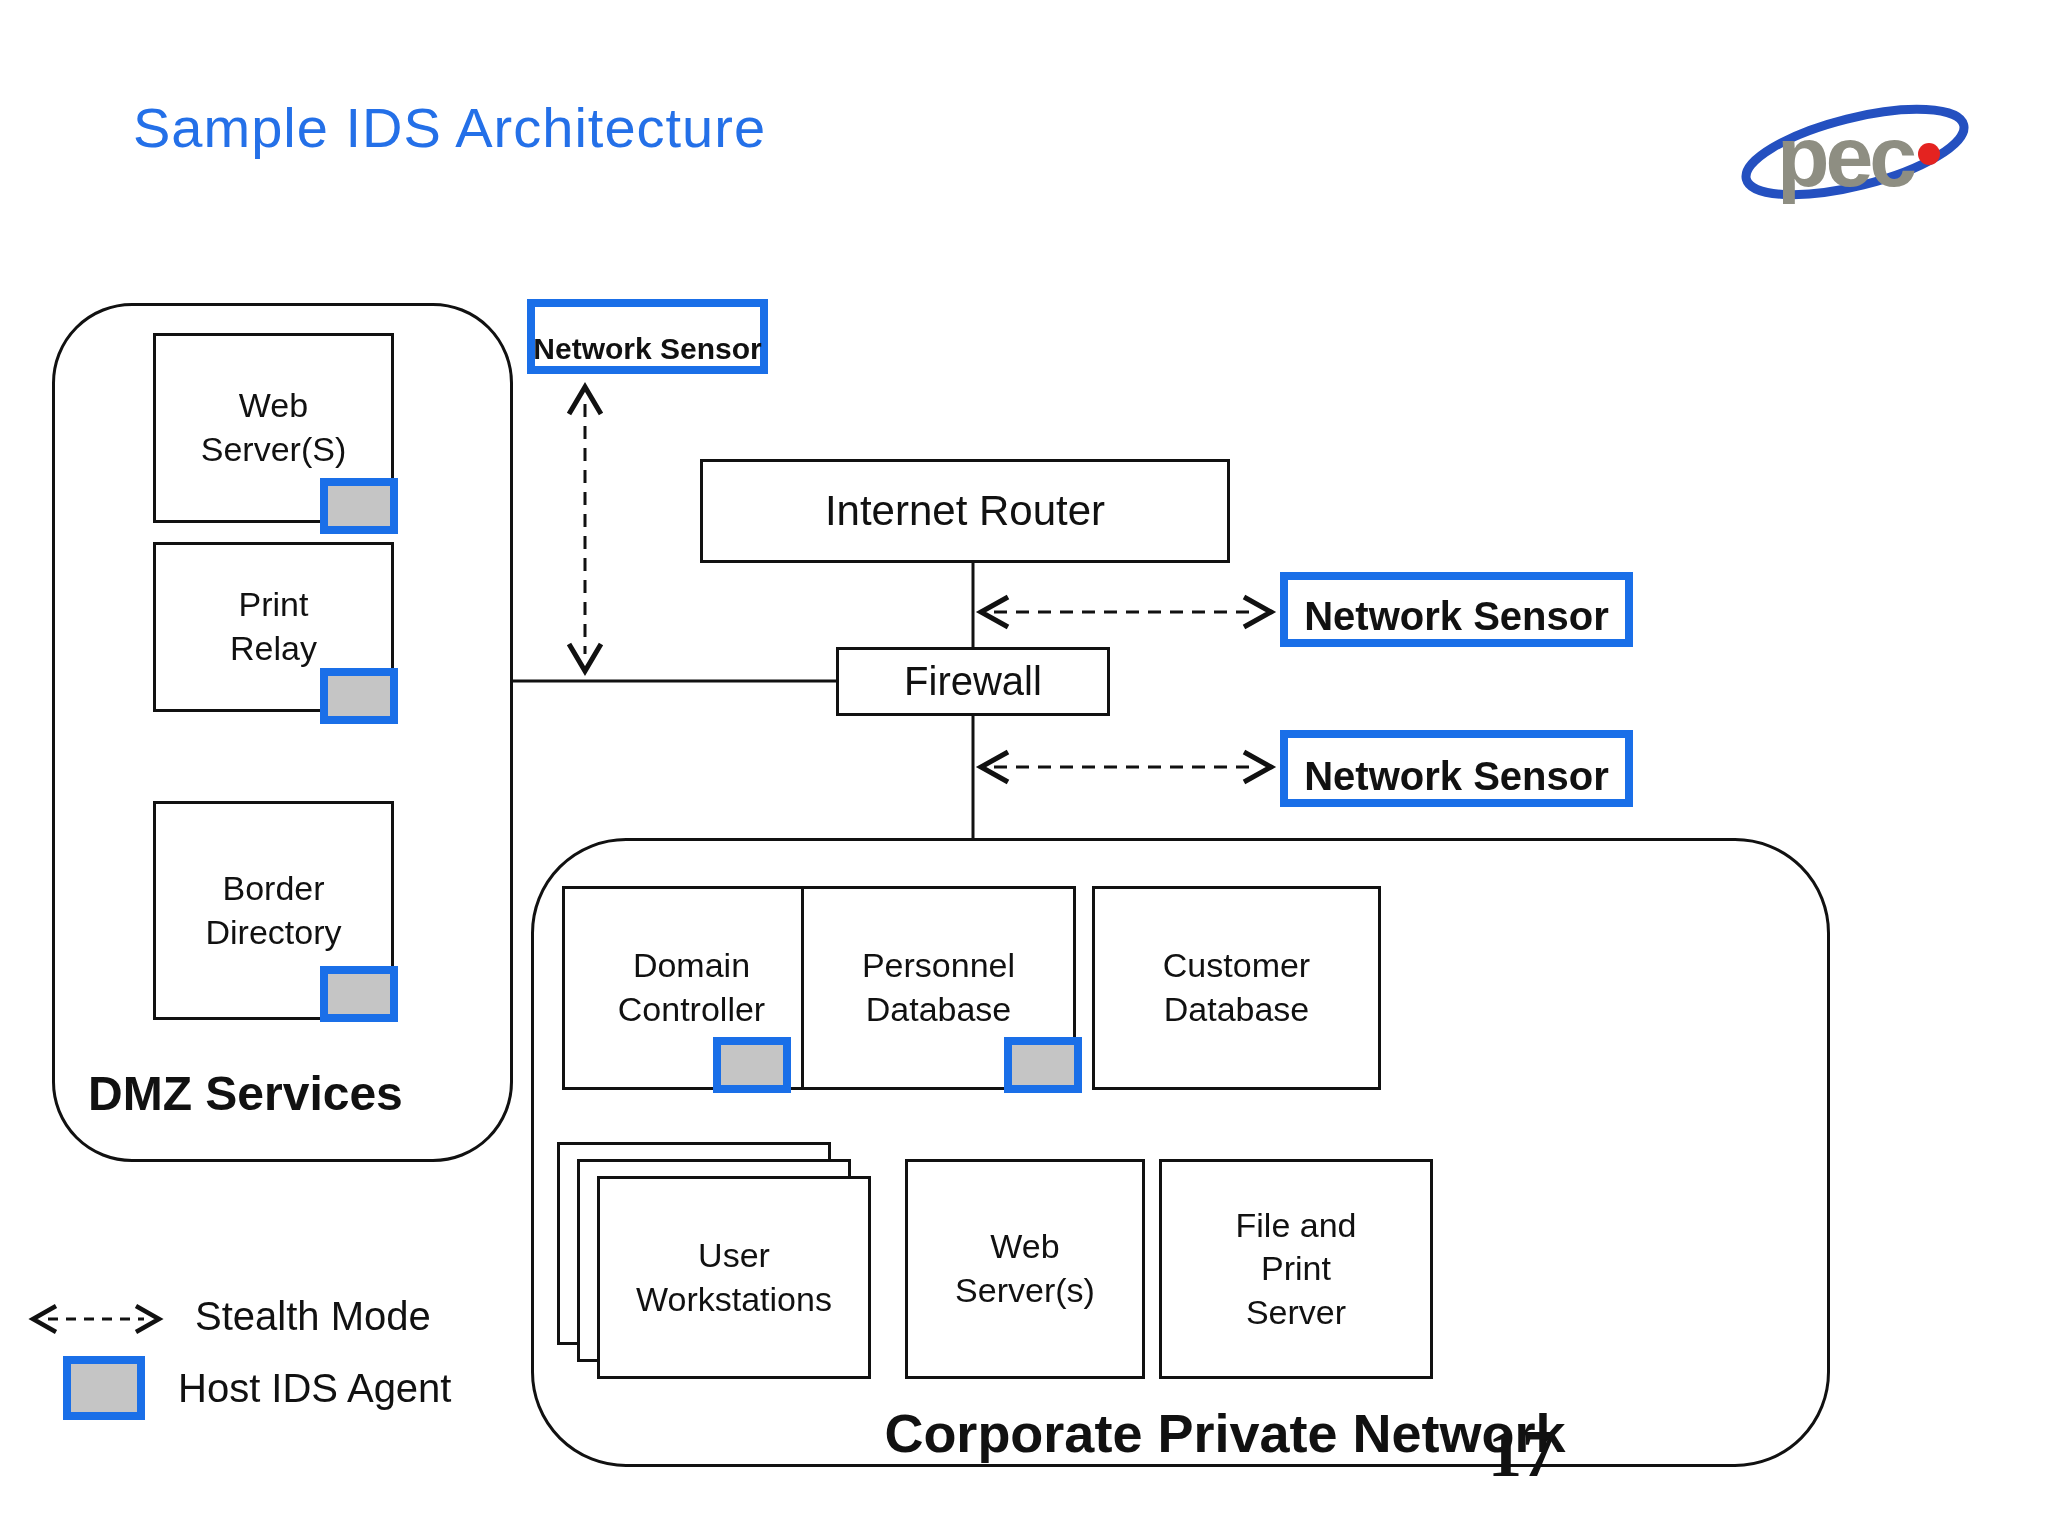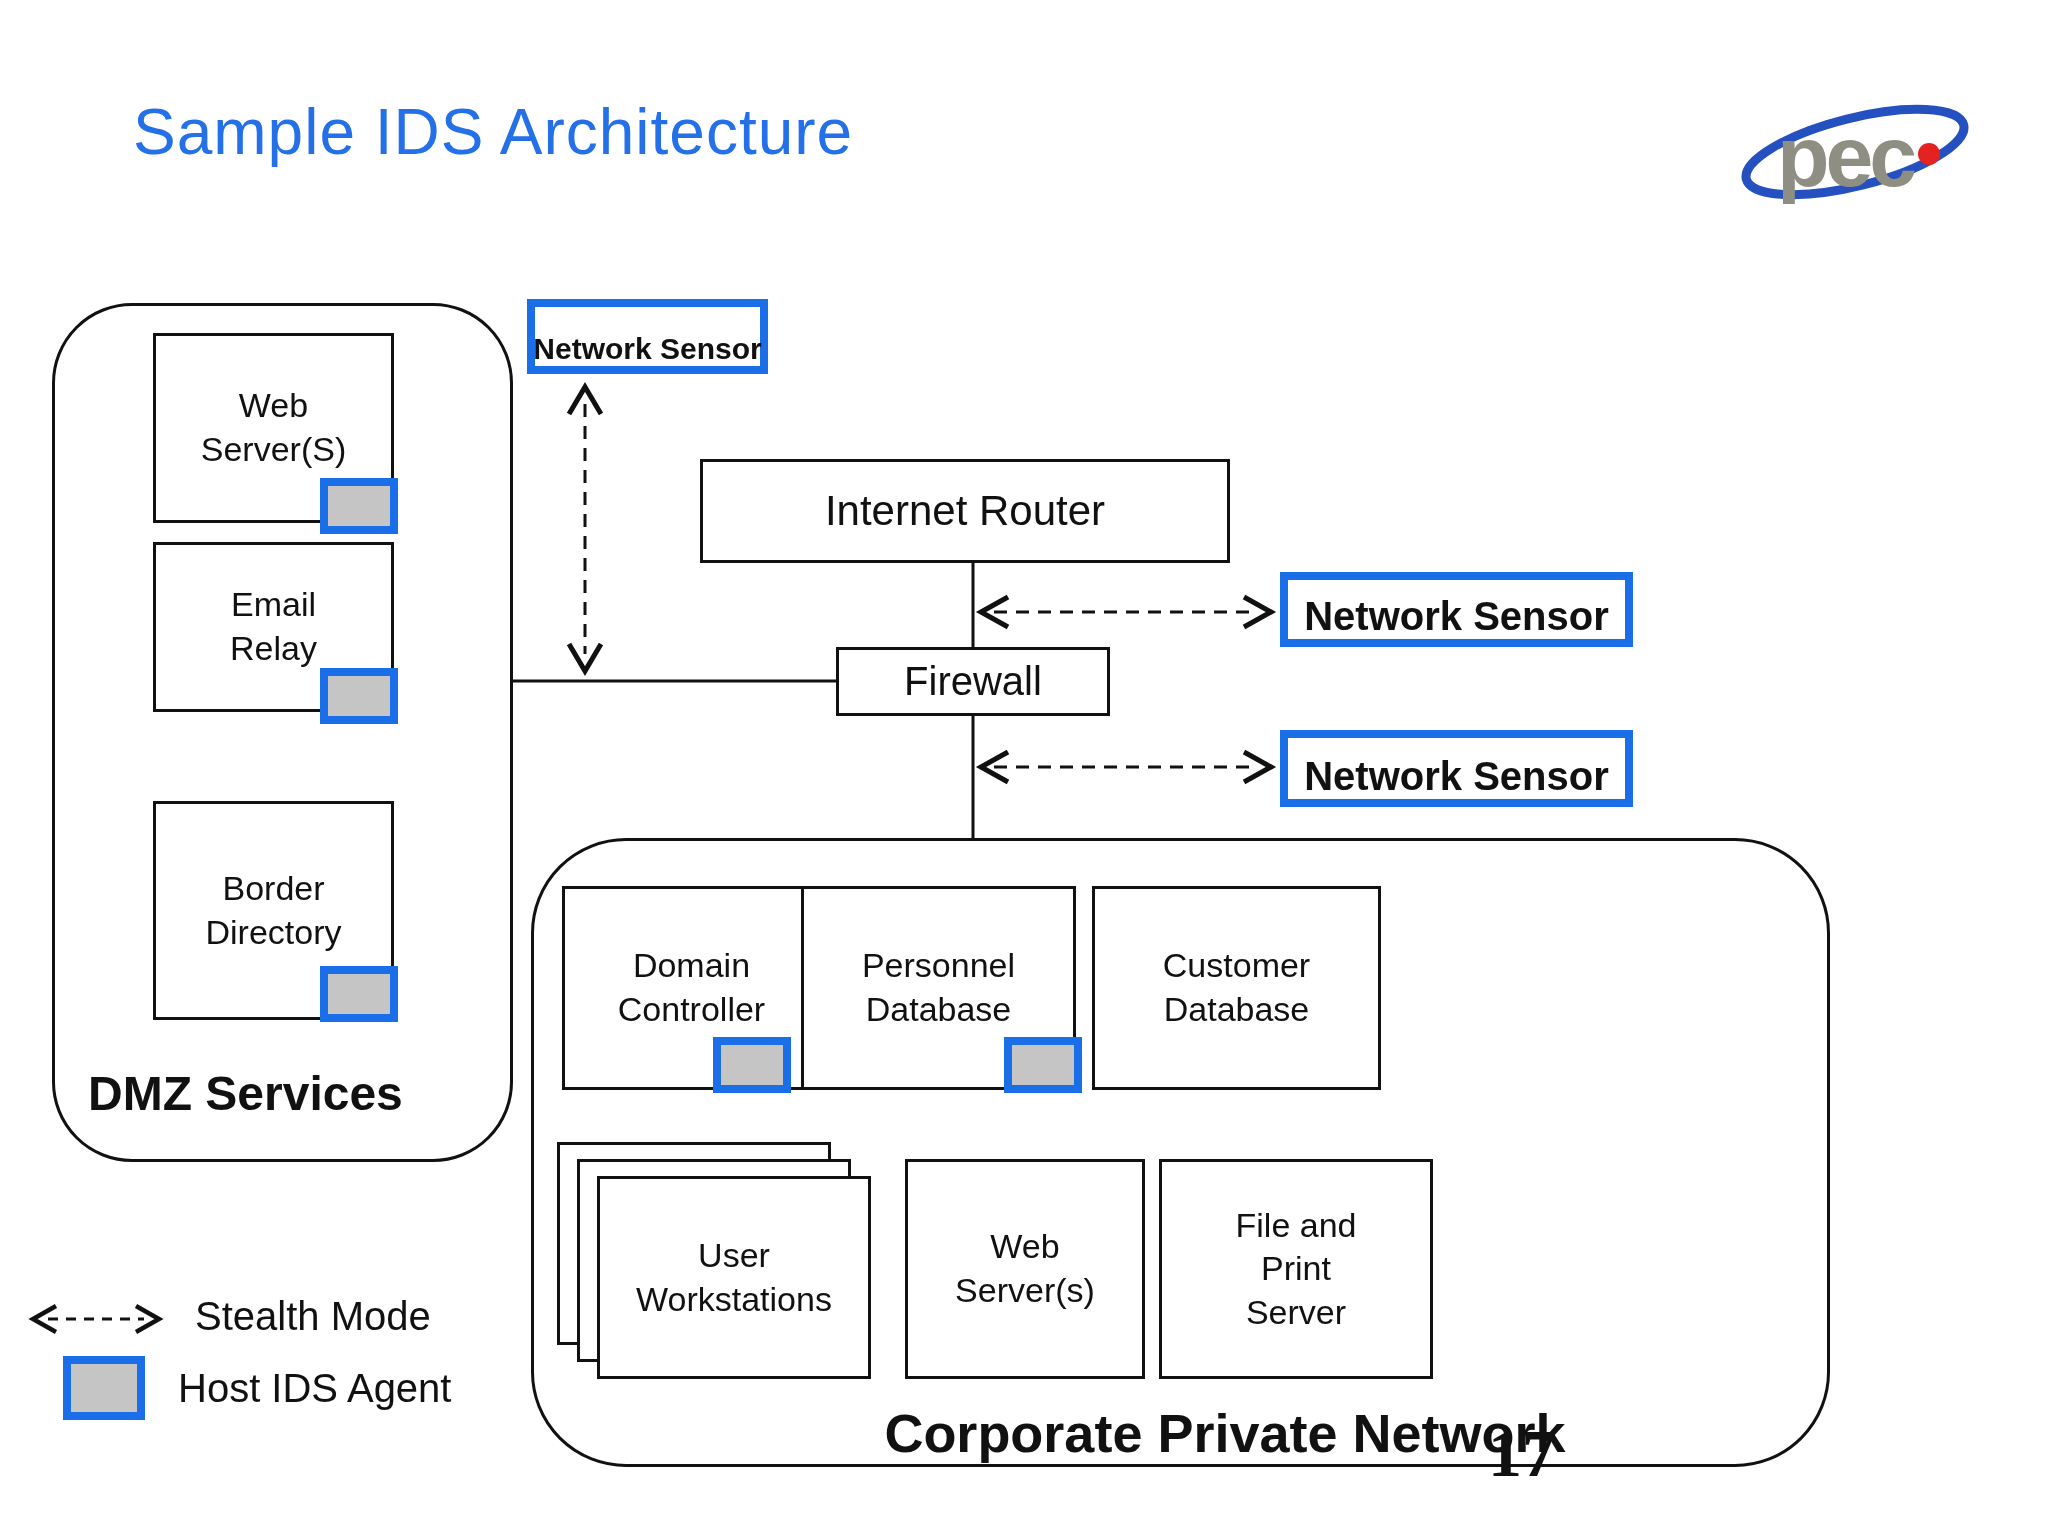--- a/index.html
+++ b/index.html
@@ -10,21 +10,21 @@
     --logo-gray:#8e8e82;
     --logo-red:#e42320;
     --ink:#111111;
   }
   html,body{margin:0;padding:0;background:#ffffff;}
   #canvas{
     position:relative;width:2048px;height:1536px;background:#ffffff;overflow:hidden;
     font-family:"Liberation Sans",sans-serif;color:var(--ink);
   }
   .abs{position:absolute;}
-  #title{left:133px;top:95px;font-size:64px;color:var(--title-blue);letter-spacing:1px;white-space:nowrap;}
+  #title{left:133px;top:95px;font-size:56px;color:var(--title-blue);letter-spacing:1px;white-space:nowrap;}
   
   .box{
     position:absolute;background:#ffffff;border:3px solid var(--ink);box-sizing:border-box;
     display:flex;align-items:center;justify-content:center;text-align:center;
     font-size:34px;line-height:1.28;
   }
   .container{
     position:absolute;background:transparent;border:3px solid var(--ink);box-sizing:border-box;
   }
   .sensor{
@@ -84,21 +84,21 @@
     <circle cx="194" cy="64" r="11" fill="var(--logo-red)"></circle>
   </svg>
 
   <div class="container" style="left:52px;top:303px;width:461px;height:859px;border-radius:80px;"></div>
   <div class="biglabel" style="left:88px;top:1066px;font-size:48px;">DMZ Services</div>
 
   <div class="box" style="left:153px;top:333px;width:241px;height:190px;padding:0 30px;">
     <span class="lbl">Web Server(S)</span>
   </div>
   <div class="box" style="left:153px;top:542px;width:241px;height:170px;padding:0 55px;">
-    <span class="lbl">Email Relay</span>
+    <span class="lbl">Print Relay</span>
   </div>
   <div class="box" style="left:153px;top:801px;width:241px;height:219px;padding:0 50px;">
     <span class="lbl">Border Directory</span>
   </div>
   <div class="agent" style="left:320px;top:478px;"></div>
   <div class="agent" style="left:320px;top:668px;"></div>
   <div class="agent" style="left:320px;top:966px;"></div>
 
   <div class="sensor" style="left:527px;top:299px;width:241px;height:75px;font-size:30px;">
     <span>Network Sensor</span>

